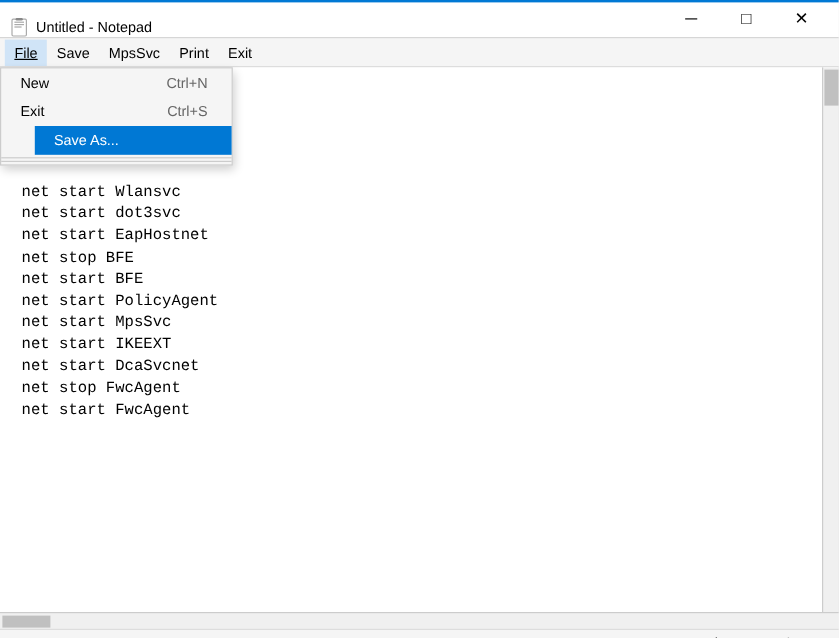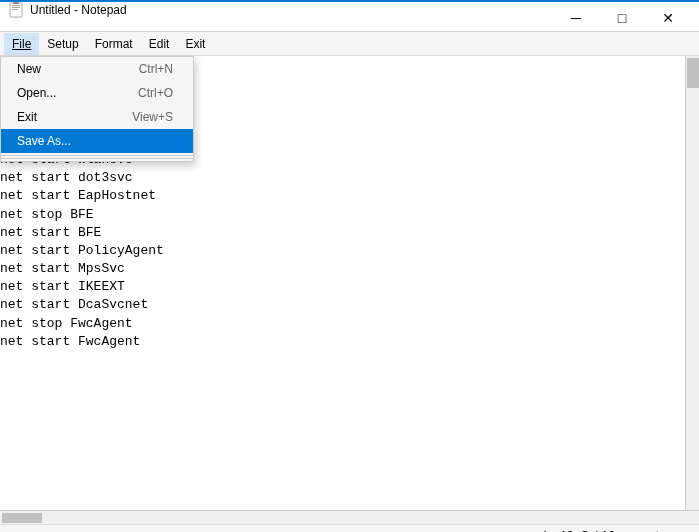--- a/index.html
+++ b/index.html
@@ -10,21 +10,21 @@
       font-family: 'Segoe UI', sans-serif;
       font-size: 12px;
       overflow: hidden;
     }
 
     
     .title-bar {
       background: #fff;
       border-bottom: 1px solid #ccc;
       display: flex;
-      align-items: flex-start;
+      align-items: flex-end;
       height: 32px;
       padding: 0 8px;
       justify-content: space-between;
       border-top: 2px solid #0078d4;
     }
     .title-bar-left {
       display: flex;
       align-items: center;
       gap: 6px;
     }
@@ -93,20 +93,21 @@
       padding: 5px 20px 5px 16px;
       cursor: pointer;
       font-size: 12px;
       color: #000;
       height: 24px;
       gap: 18px;
     }
     .dropdown-item.highlighted {
       background: #0078d4;
       color: #fff;
+      margin-left: 28px;
     }
     .dropdown-separator {
       height: 1px;
       background: #ccc;
       margin: 2px 0;
     }
     .shortcut {
       color: #666;
       font-size: 12px;
     }
@@ -117,21 +118,21 @@
     
     .editor {
       background: #fff;
       width: 100%;
       height: calc(532px - 32px - 24px - 22px);
       overflow: hidden;
       position: relative;
       font-family: 'Courier New', monospace;
       font-size: 13px;
       color: #000;
-      padding: 4px 0;
+      padding: 4px 18px;
       border-right: 1px solid #ddd;
     }
     .editor-content {
       line-height: 1.4;
       white-space: pre;
     }
 
     
     .editor-wrapper {
       position: relative;
@@ -204,39 +205,35 @@
   </div>
   <div class="title-bar-controls">
     <button class="title-btn">─</button>
     <button class="title-btn">□</button>
     <button class="title-btn close">✕</button>
   </div>
 </div>
 
 <div class="menu-bar">
   <div class="menu-item active">File</div>
-  <div class="menu-item">Setup</div>
-  <div class="menu-item">Format</div>
-  <div class="menu-item">Edit</div>
+  <div class="menu-item">Save</div>
+  <div class="menu-item">MpsSvc</div>
+  <div class="menu-item">Print</div>
   <div class="menu-item">Exit</div>
 </div>
 
 <div class="dropdown-overlay">
   <div class="dropdown">
     <div class="dropdown-item">
       <span>New</span>
       <span class="shortcut">Ctrl+N</span>
     </div>
     <div class="dropdown-item">
-      <span>Open...</span>
-      <span class="shortcut">Ctrl+O</span>
-    </div>
-    <div class="dropdown-item">
       <span>Exit</span>
-      <span class="shortcut">View+S</span>
+      <span class="shortcut">Ctrl+S</span>
     </div>
     <div class="dropdown-item highlighted">
       <span>Save As...</span>
       <span class="shortcut"></span>
     </div>
     <div class="dropdown-separator"></div>
     <div class="dropdown-separator"></div>
   </div>
 </div>
 

